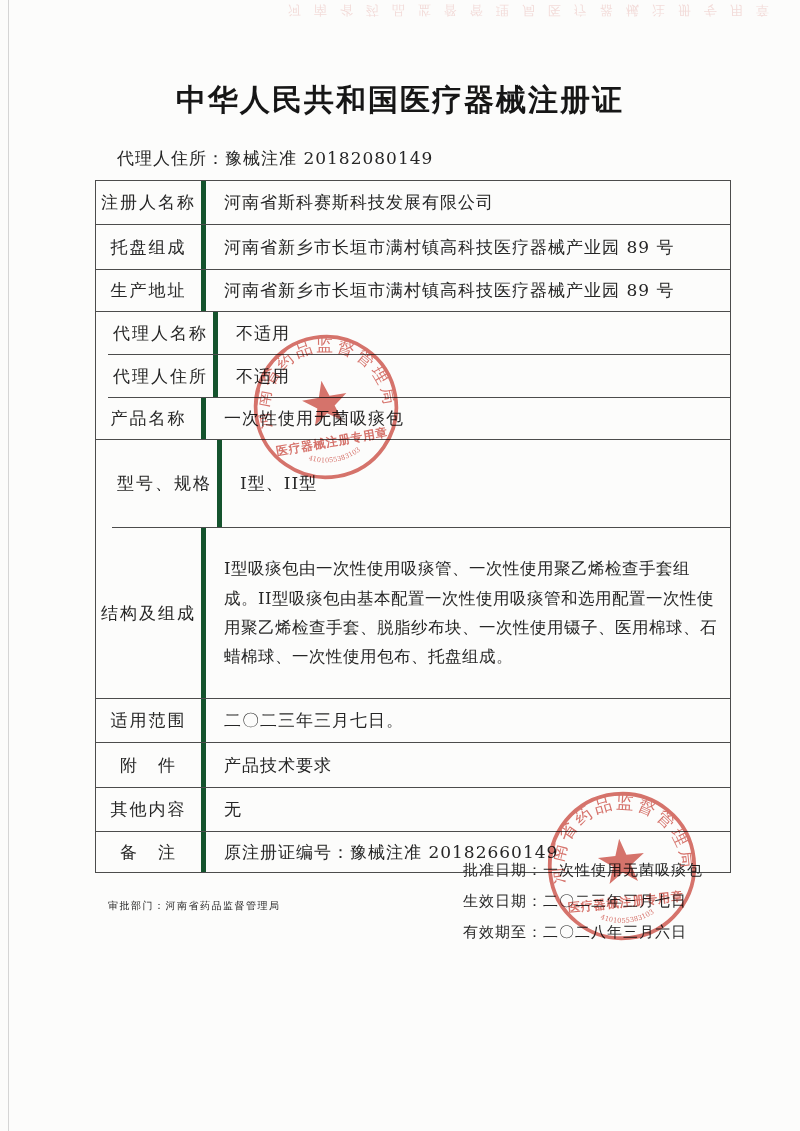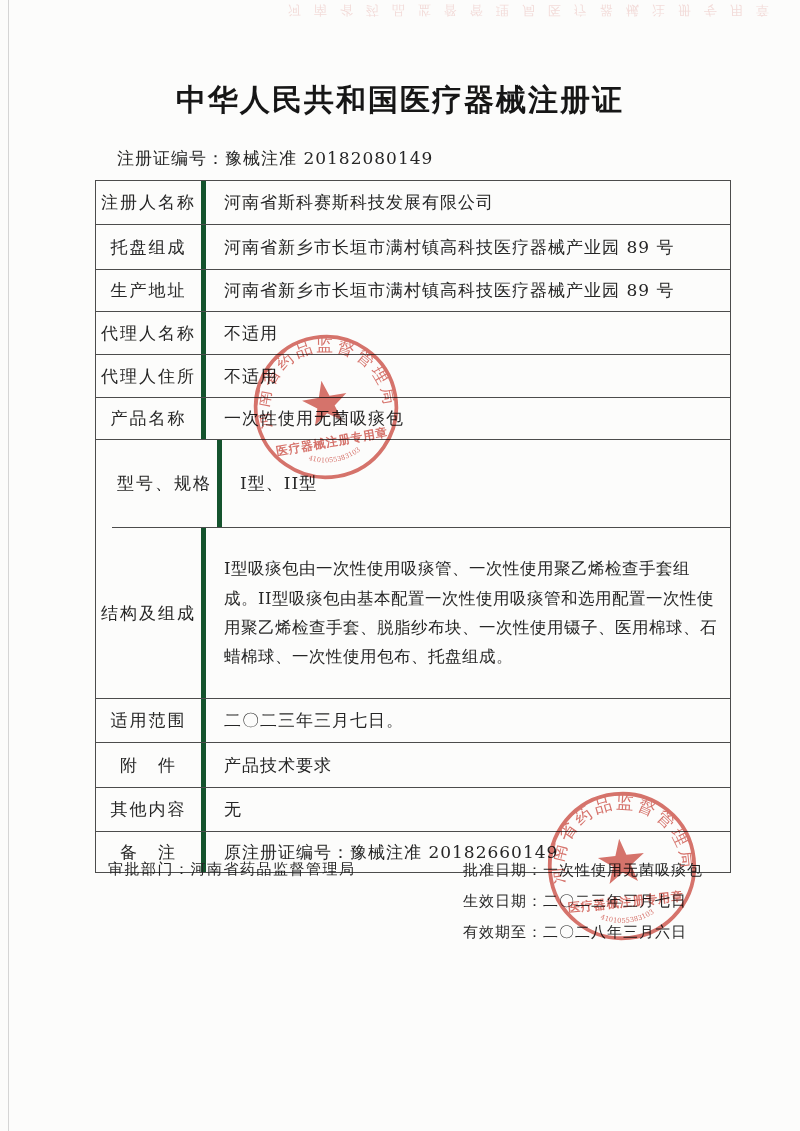--- a/index.html
+++ b/index.html
@@ -39,25 +39,25 @@
     border-right:5px solid #14532d;
     display:flex;align-items:center;justify-content:center;
     text-align:center;letter-spacing:2px;padding:0 4px;box-sizing:border-box;
   }
   .tvalue{
     flex:1;display:flex;align-items:center;
     padding:2px 10px 2px 18px;box-sizing:border-box;
     letter-spacing:1px;
   }
   .tvalue.para{font-size:16.5px;line-height:1.78;letter-spacing:.5px;padding-top:8px;padding-bottom:8px;}
-  .h43{height:43px;} .h44{height:44px;} .h41{height:41px;} .h42{height:42px;}
+  .h43{height:43px;} .h44{height:44px;} .h41{height:41px;} .h42{height:42px;margin-left:12px;}
   .h87{height:87px;margin-left:16px;} .h170{height:170px;} .h40{height:40px;}
   .footer-left{
-    position:absolute;left:108px;top:860px;
-    font-size:15px;letter-spacing:1.5px;
+    position:absolute;left:108px;top:899px;
+    font-size:10px;letter-spacing:1.5px;
   }
   .footer-dates{
     position:absolute;left:463px;top:855px;
     font-size:15px;letter-spacing:1px;line-height:31px;
   }
   .stamp{
     position:absolute;color:#cf5148;opacity:.8;
     mix-blend-mode:multiply;pointer-events:none;
   }
   .stamp text{font-family:"DejaVu Serif","Liberation Serif",serif;}
@@ -65,21 +65,21 @@
 </head>
 <body>
 
 <div class="page">
   <div class="scan-edge"></div>
   <div class="transfer">河南省药品监督管理局医疗器械注册专用章</div>
 
   <div class="title">中华人民共和国医疗器械注册证</div>
 
   <div class="regline">
-    <span>注册证编号：</span><span>豫械注准 20182080149</span>
+    <span>代理人住所：</span><span>豫械注准 20182080149</span>
   </div>
 
   <div class="cert-table">
     <div class="trow h43">
       <div class="tlabel">注册人名称</div>
       <div class="tvalue">河南省斯科赛斯科技发展有限公司</div>
     </div>
     <div class="trow h44">
       <div class="tlabel">托盘组成</div>
       <div class="tvalue">河南省新乡市长垣市满村镇高科技医疗器械产业园 89 号</div>

